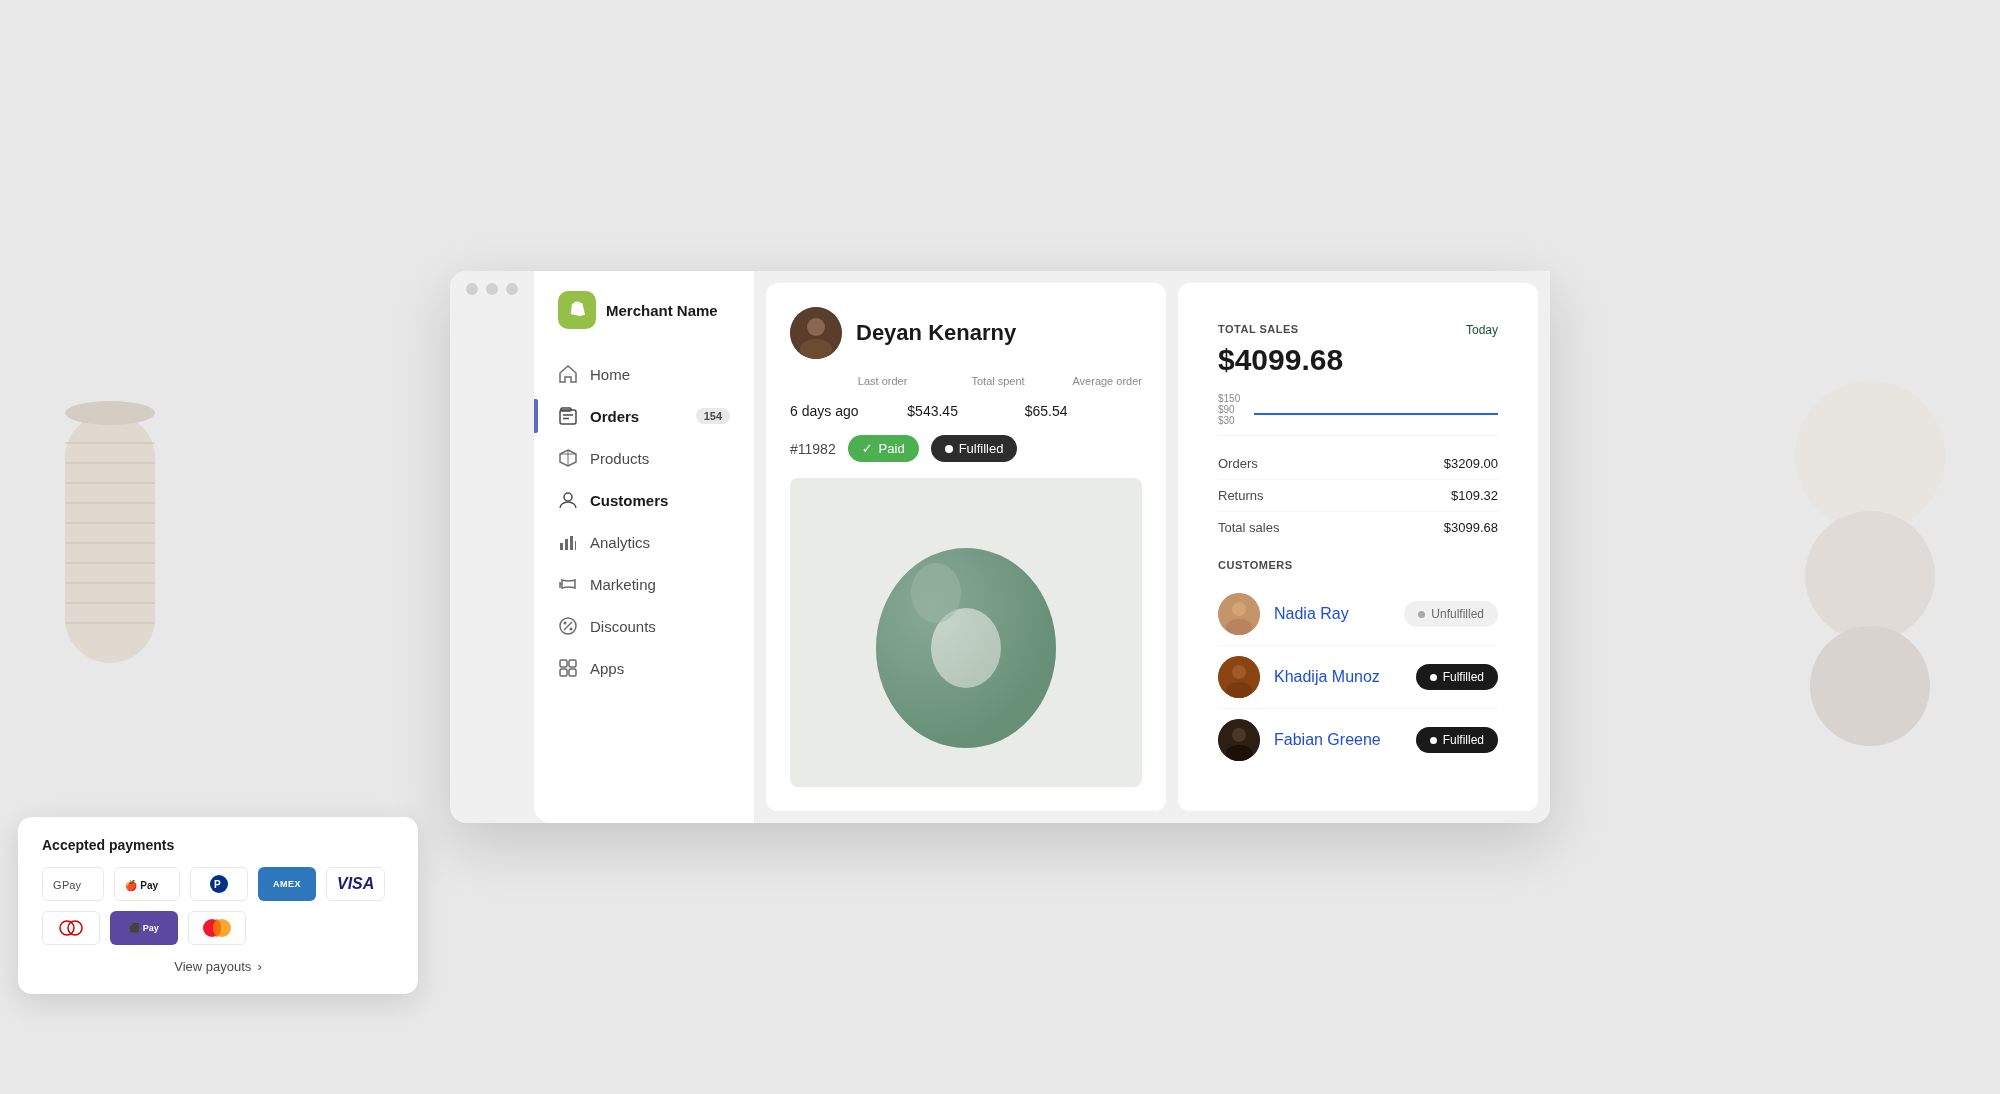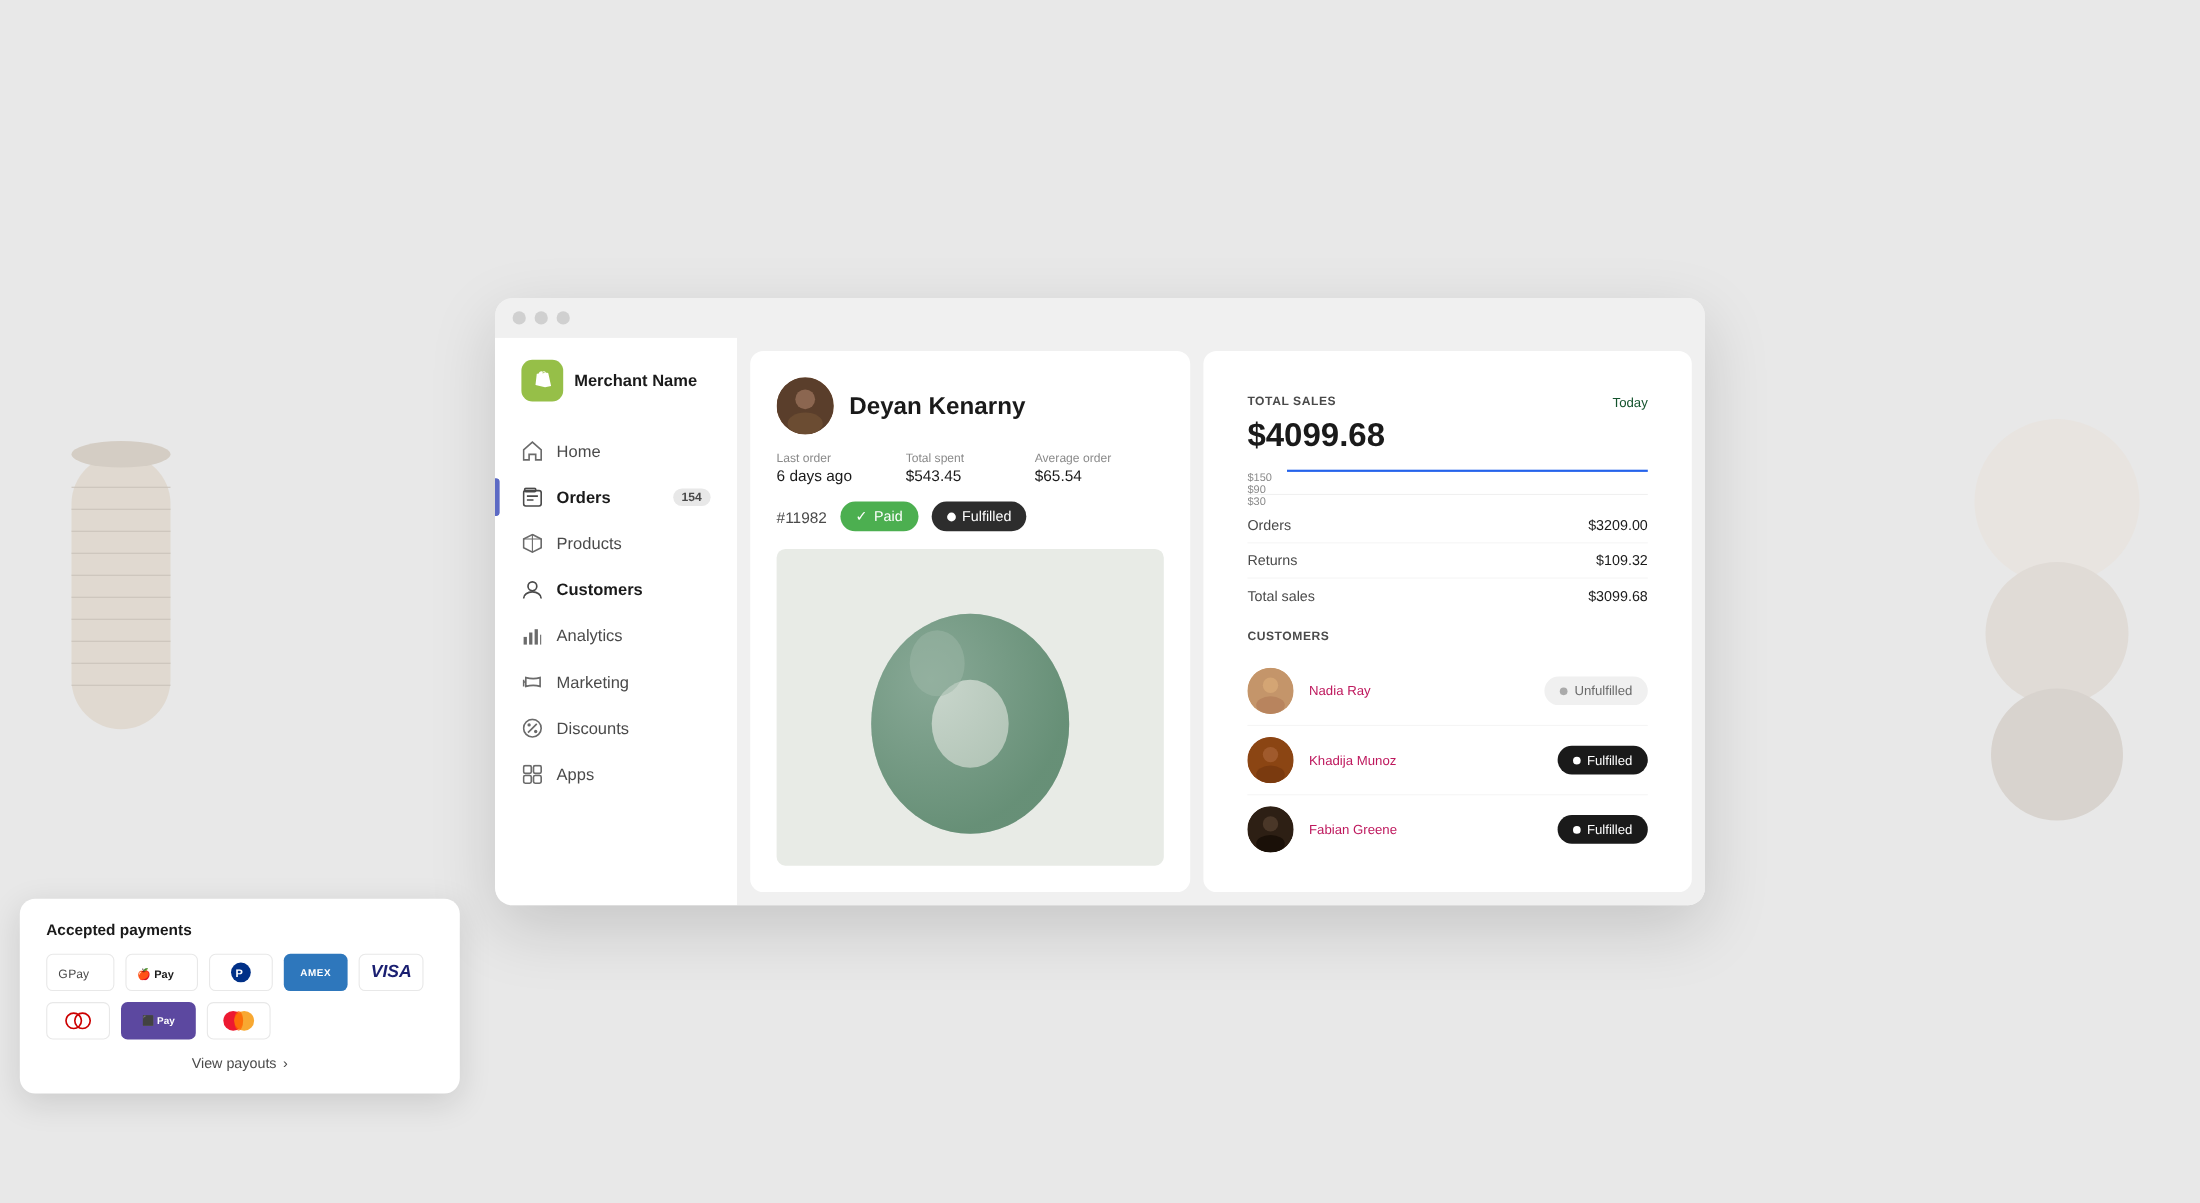--- a/index.html
+++ b/index.html
@@ -18,21 +18,21 @@
     
     .browser-window {
       background: #f0f0f0;
       border-radius: 16px;
       width: 1100px;
       height: 552px;
       box-shadow: 0 20px 60px rgba(0,0,0,0.15);
       overflow: visible;
       position: relative;
       display: flex;
-      flex-direction: column;
+      flex-direction: row;
     }
 
     .browser-titlebar {
       background: #f0f0f0;
       border-radius: 16px 16px 0 0;
       height: 36px;
       display: flex;
       align-items: center;
       padding: 0 16px;
       gap: 8px;
@@ -208,21 +208,22 @@
       gap: 0;
     }
 
     .stat-item {
       flex: 1;
     }
 
     .stat-label {
       font-size: 11px;
       color: #8a8a8a;
-      margin-bottom: 1px;
+      margin-bottom: 16px;
+      text-align: right;
     }
 
     .stat-value {
       font-size: 14px;
       font-weight: 500;
       color: #1a1a1a;
     }
 
     .order-status-row {
       display: flex;
@@ -453,22 +454,22 @@
       background: linear-gradient(135deg, #4a3728, #2d1f14);
       width: 100%;
       height: 100%;
       display: flex;
       align-items: center;
       justify-content: center;
       font-size: 16px;
     }
 
     .customer-row-name {
-      font-size: 12px;
-      color: #be185d;
+      font-size: 16px;
+      color: #1d4ed8;
       flex: 1;
       font-weight: 400;
     }
 
     .fulfillment-badge {
       padding: 6px 14px;
       border-radius: 20px;
       font-size: 12px;
       font-weight: 500;
       display: flex;

